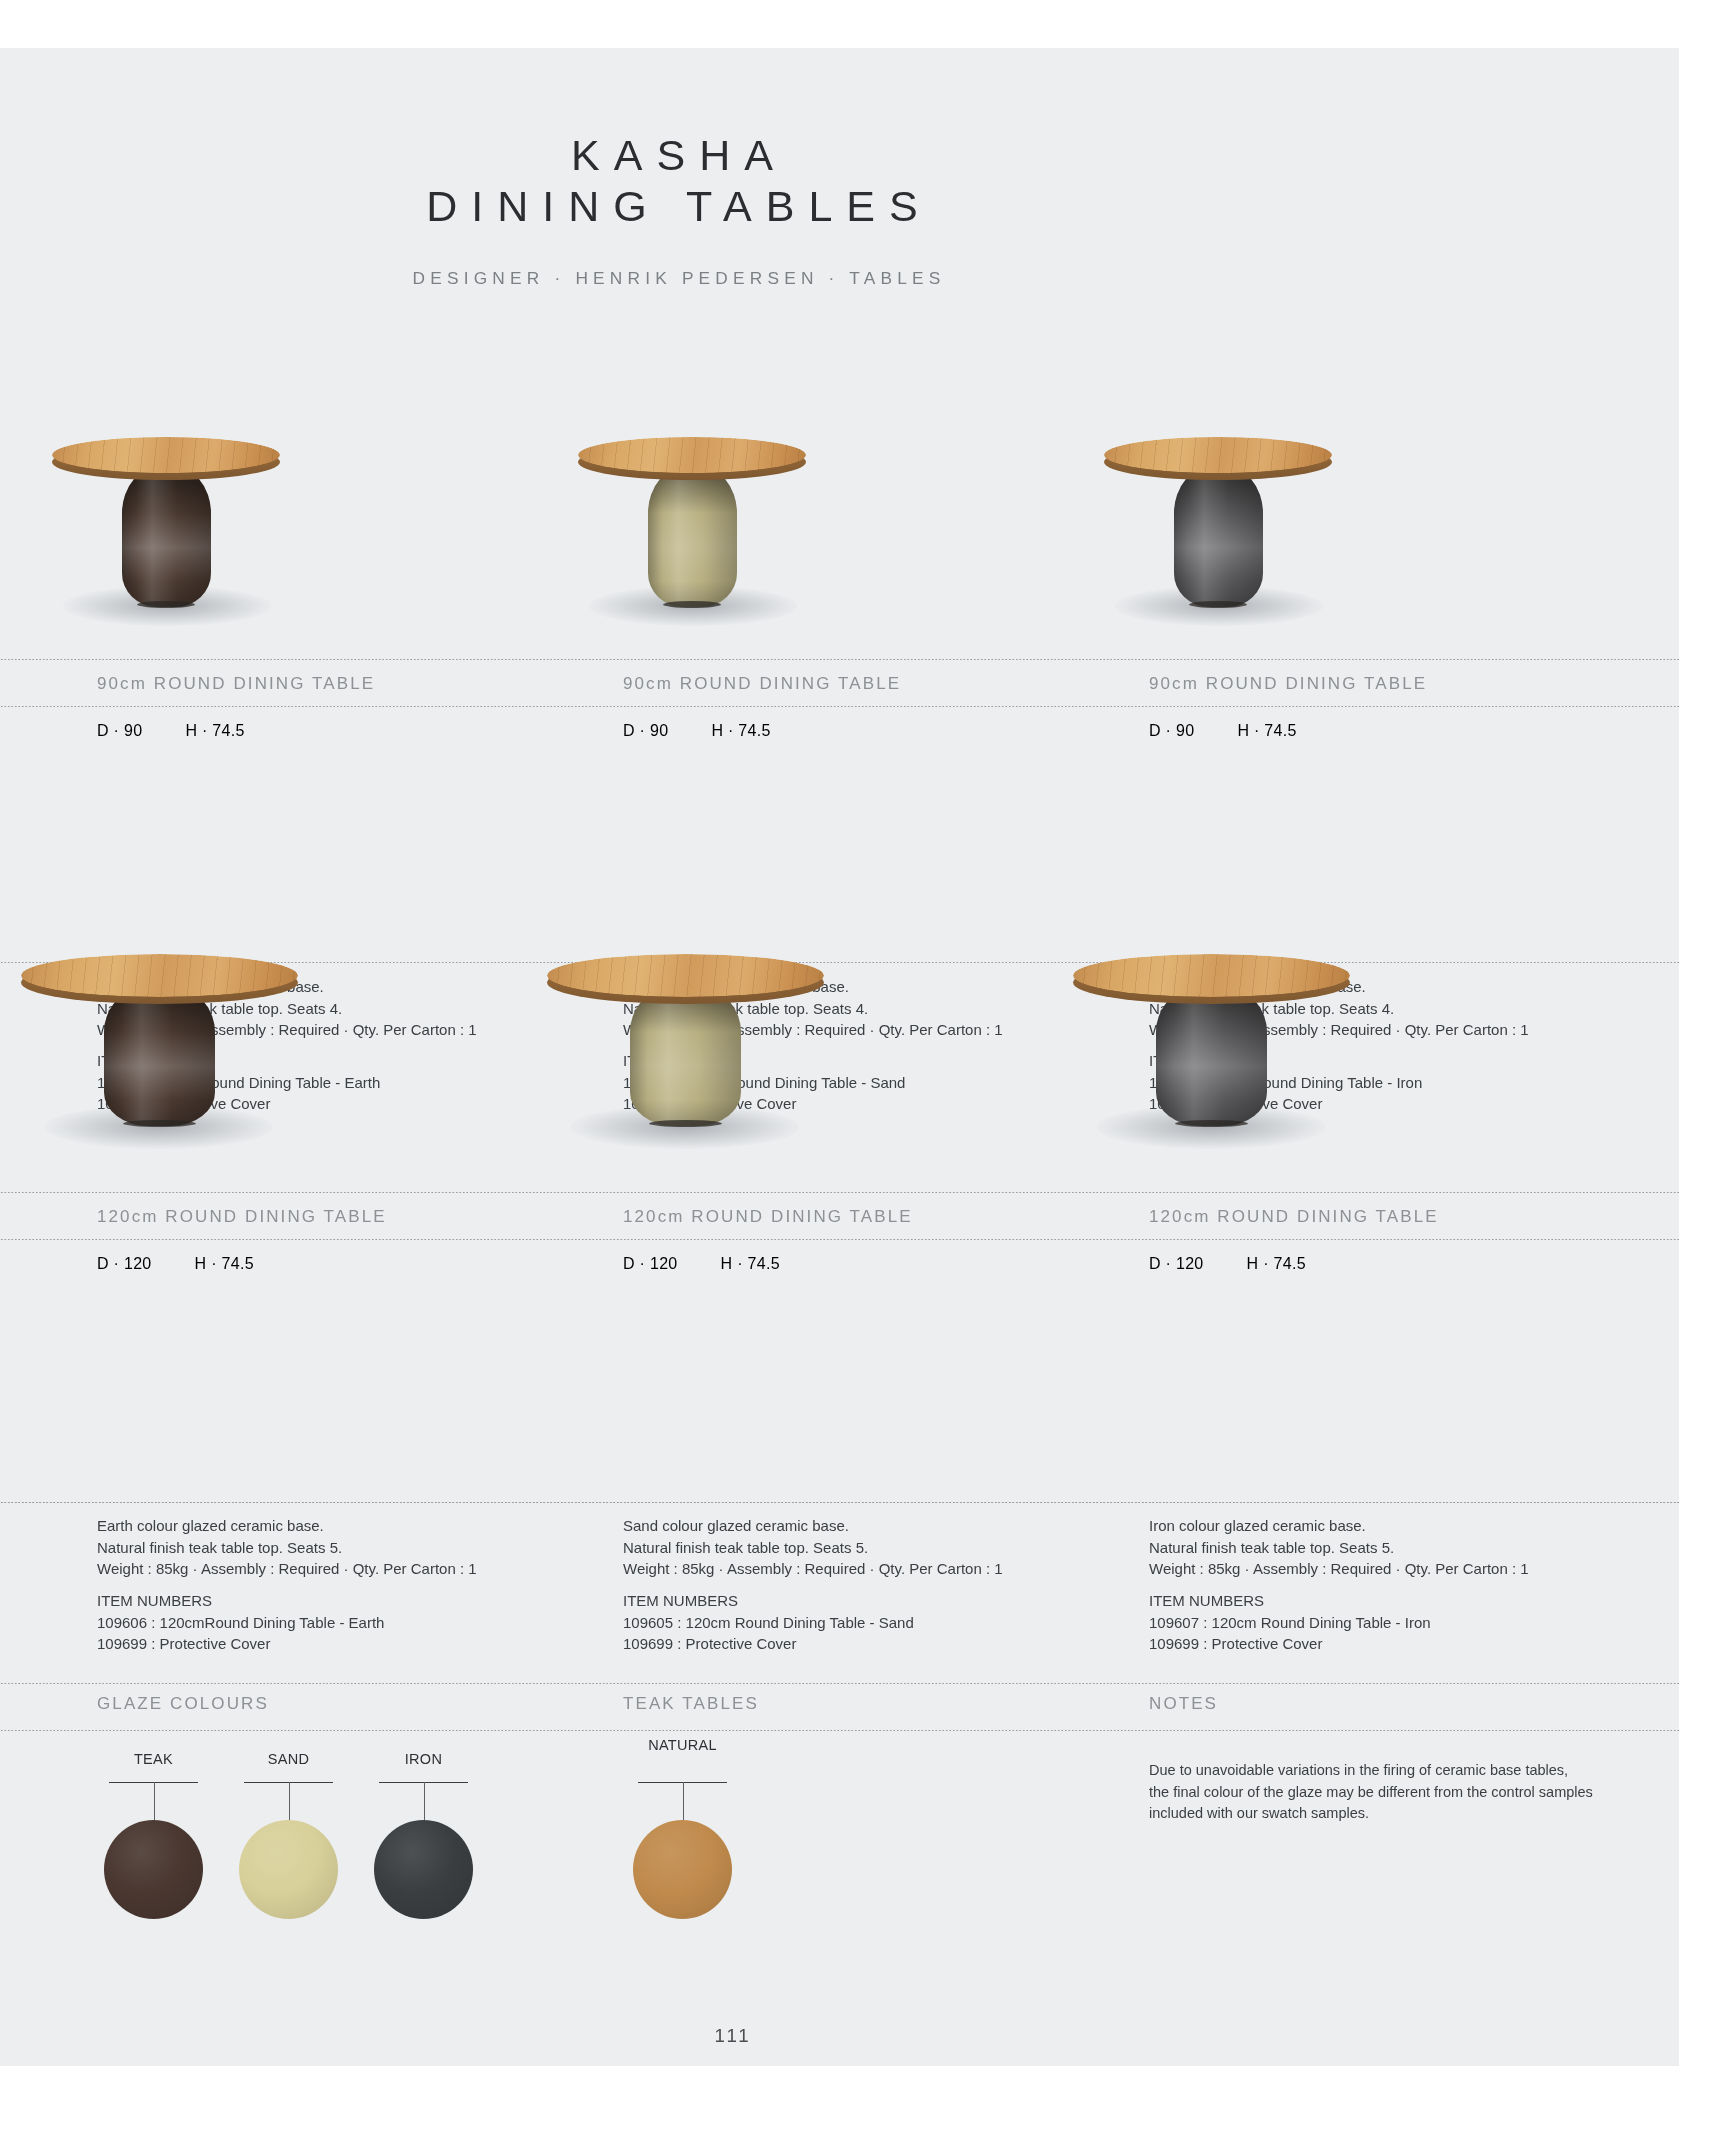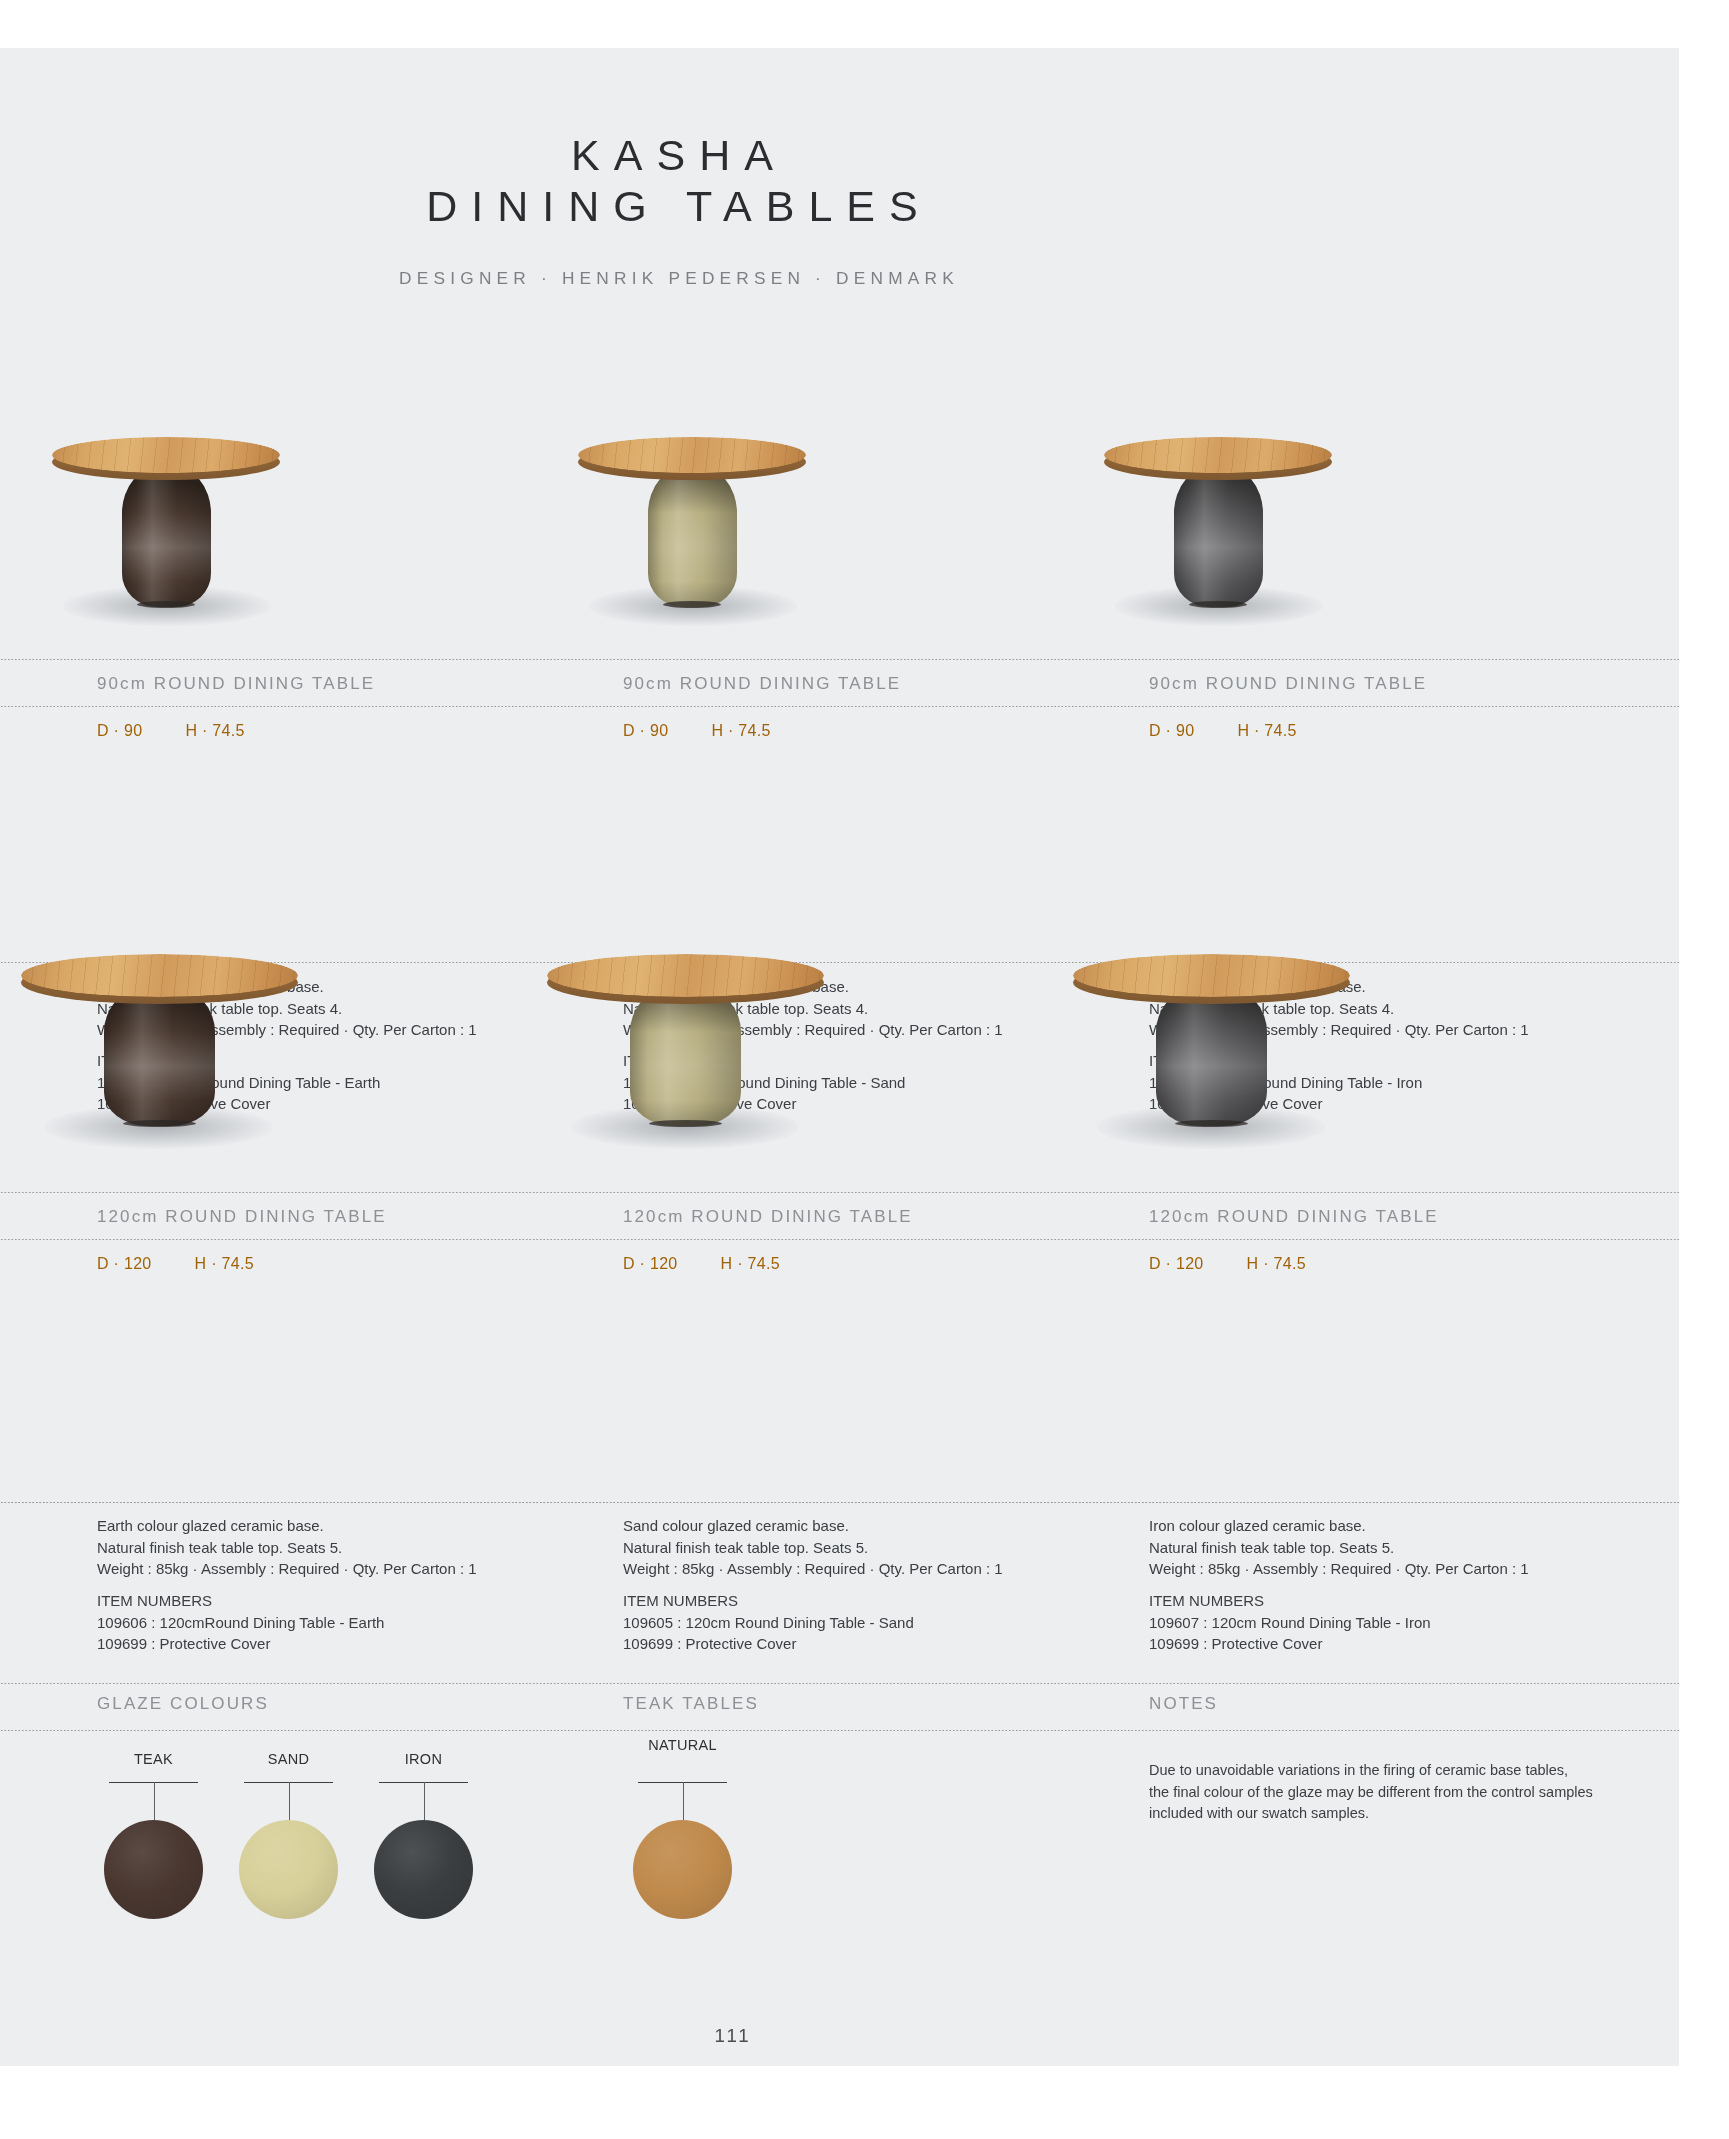--- a/index.html
+++ b/index.html
@@ -18,21 +18,21 @@
   .cell{position:absolute;top:0;width:526px;}
   .c0{left:0;}
   .c1{left:526px;}
   .c2{left:1052px;}
 
   .dotrule{position:absolute;left:0;width:1679px;height:0.7px;
            background-image:radial-gradient(circle,#9a9da2 0.6px,transparent 0.8px);
            background-size:3.5px 1.4px;background-repeat:repeat-x;background-position:0 0;}
 
   .pname{position:absolute;font-size:17px;letter-spacing:2.1px;color:#8d9094;font-weight:300;white-space:nowrap;}
-  .dims{position:absolute;font-size:16px;color:#a16207;letter-spacing:0.3px;white-space:nowrap;}
+  .dims{position:absolute;font-size:16px;color:#000000;letter-spacing:0.3px;white-space:nowrap;}
   .dims .gap{display:inline-block;width:43px;}
   .desc{position:absolute;font-size:15px;line-height:21.5px;color:#3b3e42;}
   .items{position:absolute;font-size:15px;line-height:21.5px;color:#3b3e42;}
 
   
   .tbl{position:absolute;}
   .shadow{position:absolute;border-radius:50%;
      background:radial-gradient(ellipse at 50% 50%, rgba(120,124,130,.52) 0%, rgba(150,154,160,.30) 42%, rgba(190,193,198,.10) 68%, rgba(236,238,240,0) 80%);}
   .base{position:absolute;}
   .neck{position:absolute;}
@@ -55,21 +55,21 @@
   .pageno{position:absolute;left:0;width:1466px;text-align:center;font-size:18.7px;color:#4a4d51;letter-spacing:2.8px;font-weight:300;}
 </style>
 </head>
 <body>
 
 <div class="page">
 
   <div class="hdr">
     <div class="title-l1">KASHA</div>
     <div class="title-l2">DINING TABLES</div>
-    <div class="designer">DESIGNER · HENRIK PEDERSEN · DENMARK</div>
+    <div class="designer">DESIGNER · HENRIK PEDERSEN · TABLES</div>
   </div>
 
   <div id="rows">
       <div class="row" style="top: 346px; height: 547px;">
         <div class="dotrule" style="top: 265px;"></div>
         <div class="dotrule" style="top: 312px;"></div>
         <div class="dotrule" style="top: 568px;"></div>
         <div class="cell c0">
           <div style="position: absolute; left: 35px; top: 28px; width: 263px; height: 235px;">
             <div class="tbl" style="left: 0px; top: 0px; width: 263px; height: 222px;">

